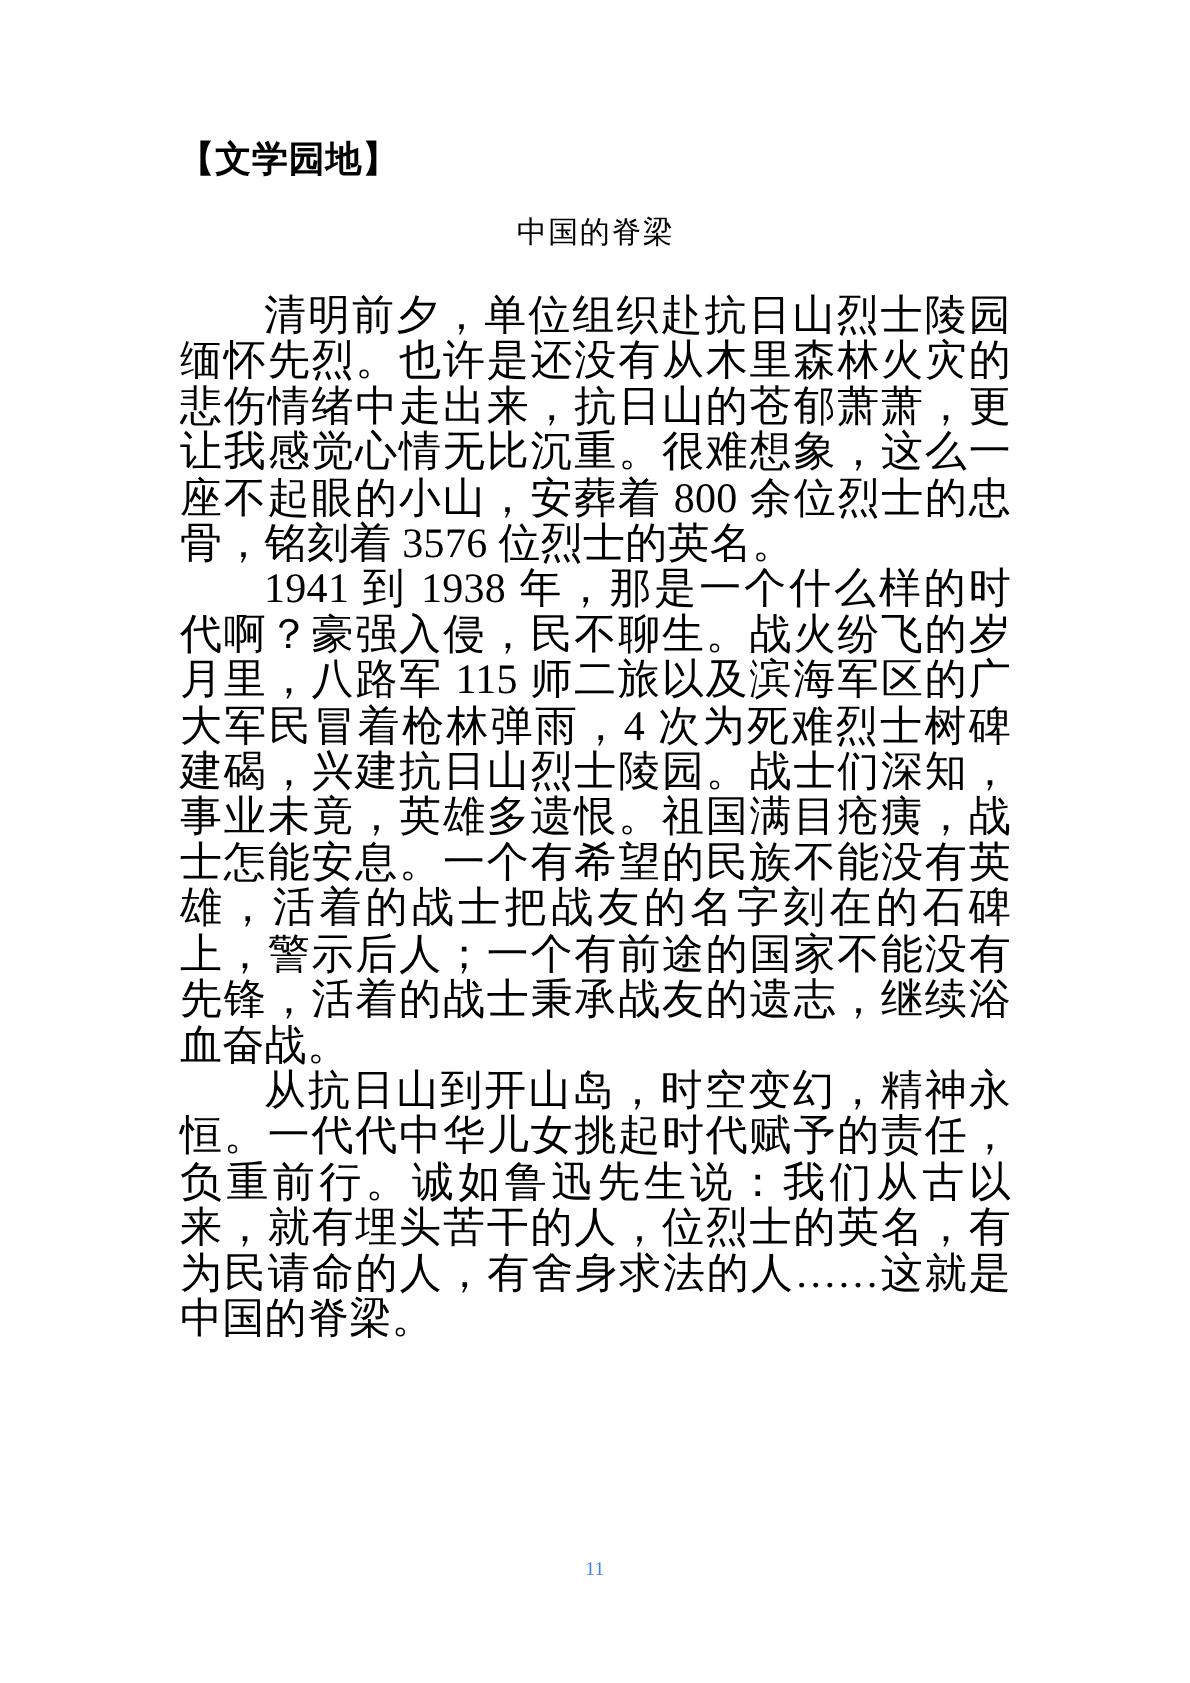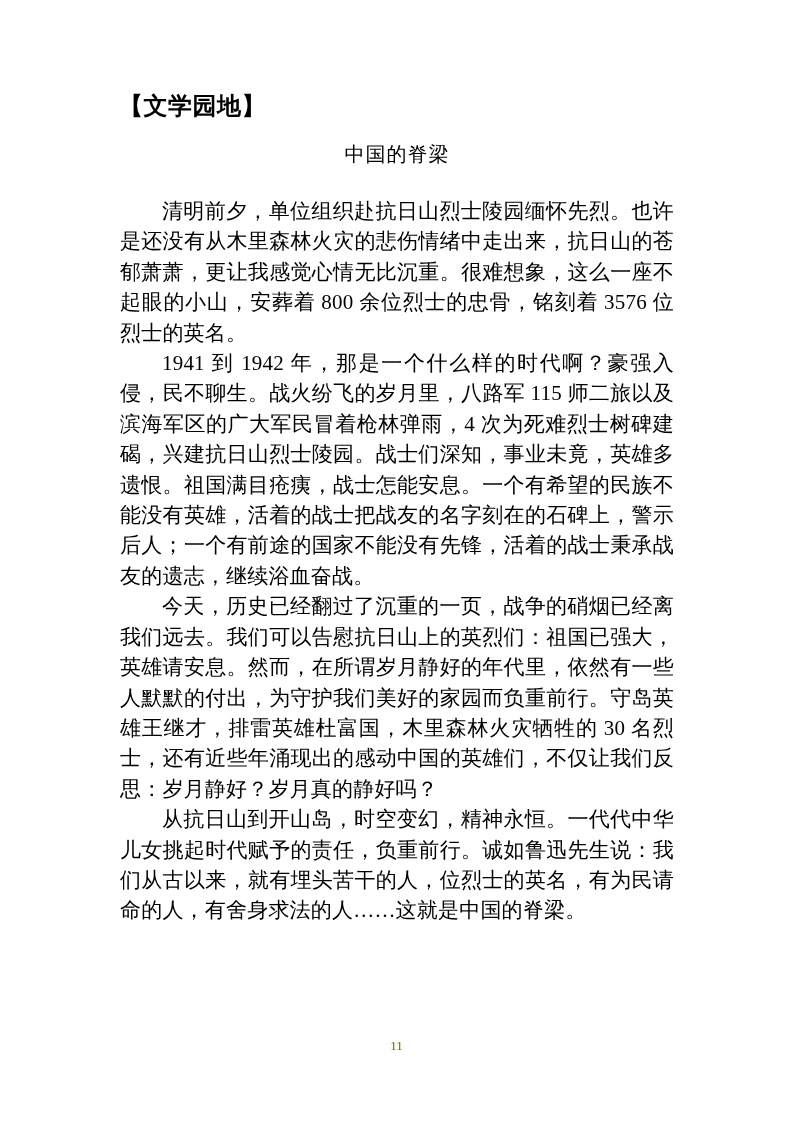--- a/index.html
+++ b/index.html
@@ -39,55 +39,54 @@
     font-family: "Liberation Sans", "DejaVu Sans", sans-serif;
     margin-top: 16px;
   }
   .article-body {
     position: absolute;
     left: 120px;
     top: 196px;
     width: 554px;
   }
   .article-body p.para {
-    font-size: 21px;
+    font-size: 28px;
     line-height: 30.4px;
     text-align: justify;
     text-align-last: left;
     text-justify: inter-character;
     text-indent: 2em;
     letter-spacing: 0.2px;
   }
   .byline {
     font-size: 21px;
     line-height: 30.4px;
     text-align: right;
     letter-spacing: 0.2px;
   }
   .page-number {
     position: absolute;
     left: 0;
     top: 1038px;
     width: 100%;
     text-align: center;
     font-size: 13px;
-    color: #4d7c0f;
+    color: #3b82f6;
   }
 </style>
 </head>
 <body>
 
 <div class="page">
 
   <div class="section-label">【文学园地】</div>
 
   <h1 class="doc-title">中国的脊梁</h1>
 
   <div class="article-body">
     <p class="para">清明前夕，单位组织赴抗日山烈士陵园缅怀先烈。也许是还没有从木里森林火灾的悲伤情绪中走出来，抗日山的苍郁萧萧，更让我感觉心情无比沉重。很难想象，这么一座不起眼的小山，安葬着 800 余位烈士的忠骨，铭刻着 3576 位烈士的英名。</p>
-    <p class="para">1941 到 1942 年，那是一个什么样的时代啊？豪强入侵，民不聊生。战火纷飞的岁月里，八路军 115 师二旅以及滨海军区的广大军民冒着枪林弹雨，4 次为死难烈士树碑建碣，兴建抗日山烈士陵园。战士们深知，事业未竟，英雄多遗恨。祖国满目疮痍，战士怎能安息。一个有希望的民族不能没有英雄，活着的战士把战友的名字刻在的石碑上，警示后人；一个有前途的国家不能没有先锋，活着的战士秉承战友的遗志，继续浴血奋战。</p>
-    <p class="para">今天，历史已经翻过了沉重的一页，战争的硝烟已经离我们远去。我们可以告慰抗日山上的英烈们：祖国已强大，英雄请安息。然而，在所谓岁月静好的年代里，依然有一些人默默的付出，为守护我们美好的家园而负重前行。守岛英雄王继才，排雷英雄杜富国，木里森林火灾牺牲的 30 名烈士，还有近些年涌现出的感动中国的英雄们，不仅让我们反思：岁月静好？岁月真的静好吗？</p>
+    <p class="para">1941 到 1938 年，那是一个什么样的时代啊？豪强入侵，民不聊生。战火纷飞的岁月里，八路军 115 师二旅以及滨海军区的广大军民冒着枪林弹雨，4 次为死难烈士树碑建碣，兴建抗日山烈士陵园。战士们深知，事业未竟，英雄多遗恨。祖国满目疮痍，战士怎能安息。一个有希望的民族不能没有英雄，活着的战士把战友的名字刻在的石碑上，警示后人；一个有前途的国家不能没有先锋，活着的战士秉承战友的遗志，继续浴血奋战。</p>
     <p class="para">从抗日山到开山岛，时空变幻，精神永恒。一代代中华儿女挑起时代赋予的责任，负重前行。诚如鲁迅先生说：我们从古以来，就有埋头苦干的人，位烈士的英名，有为民请命的人，有舍身求法的人……这就是中国的脊梁。</p>
   </div>
 
   <div class="page-number">11</div>
 
 </div>
 
 </body></html>

